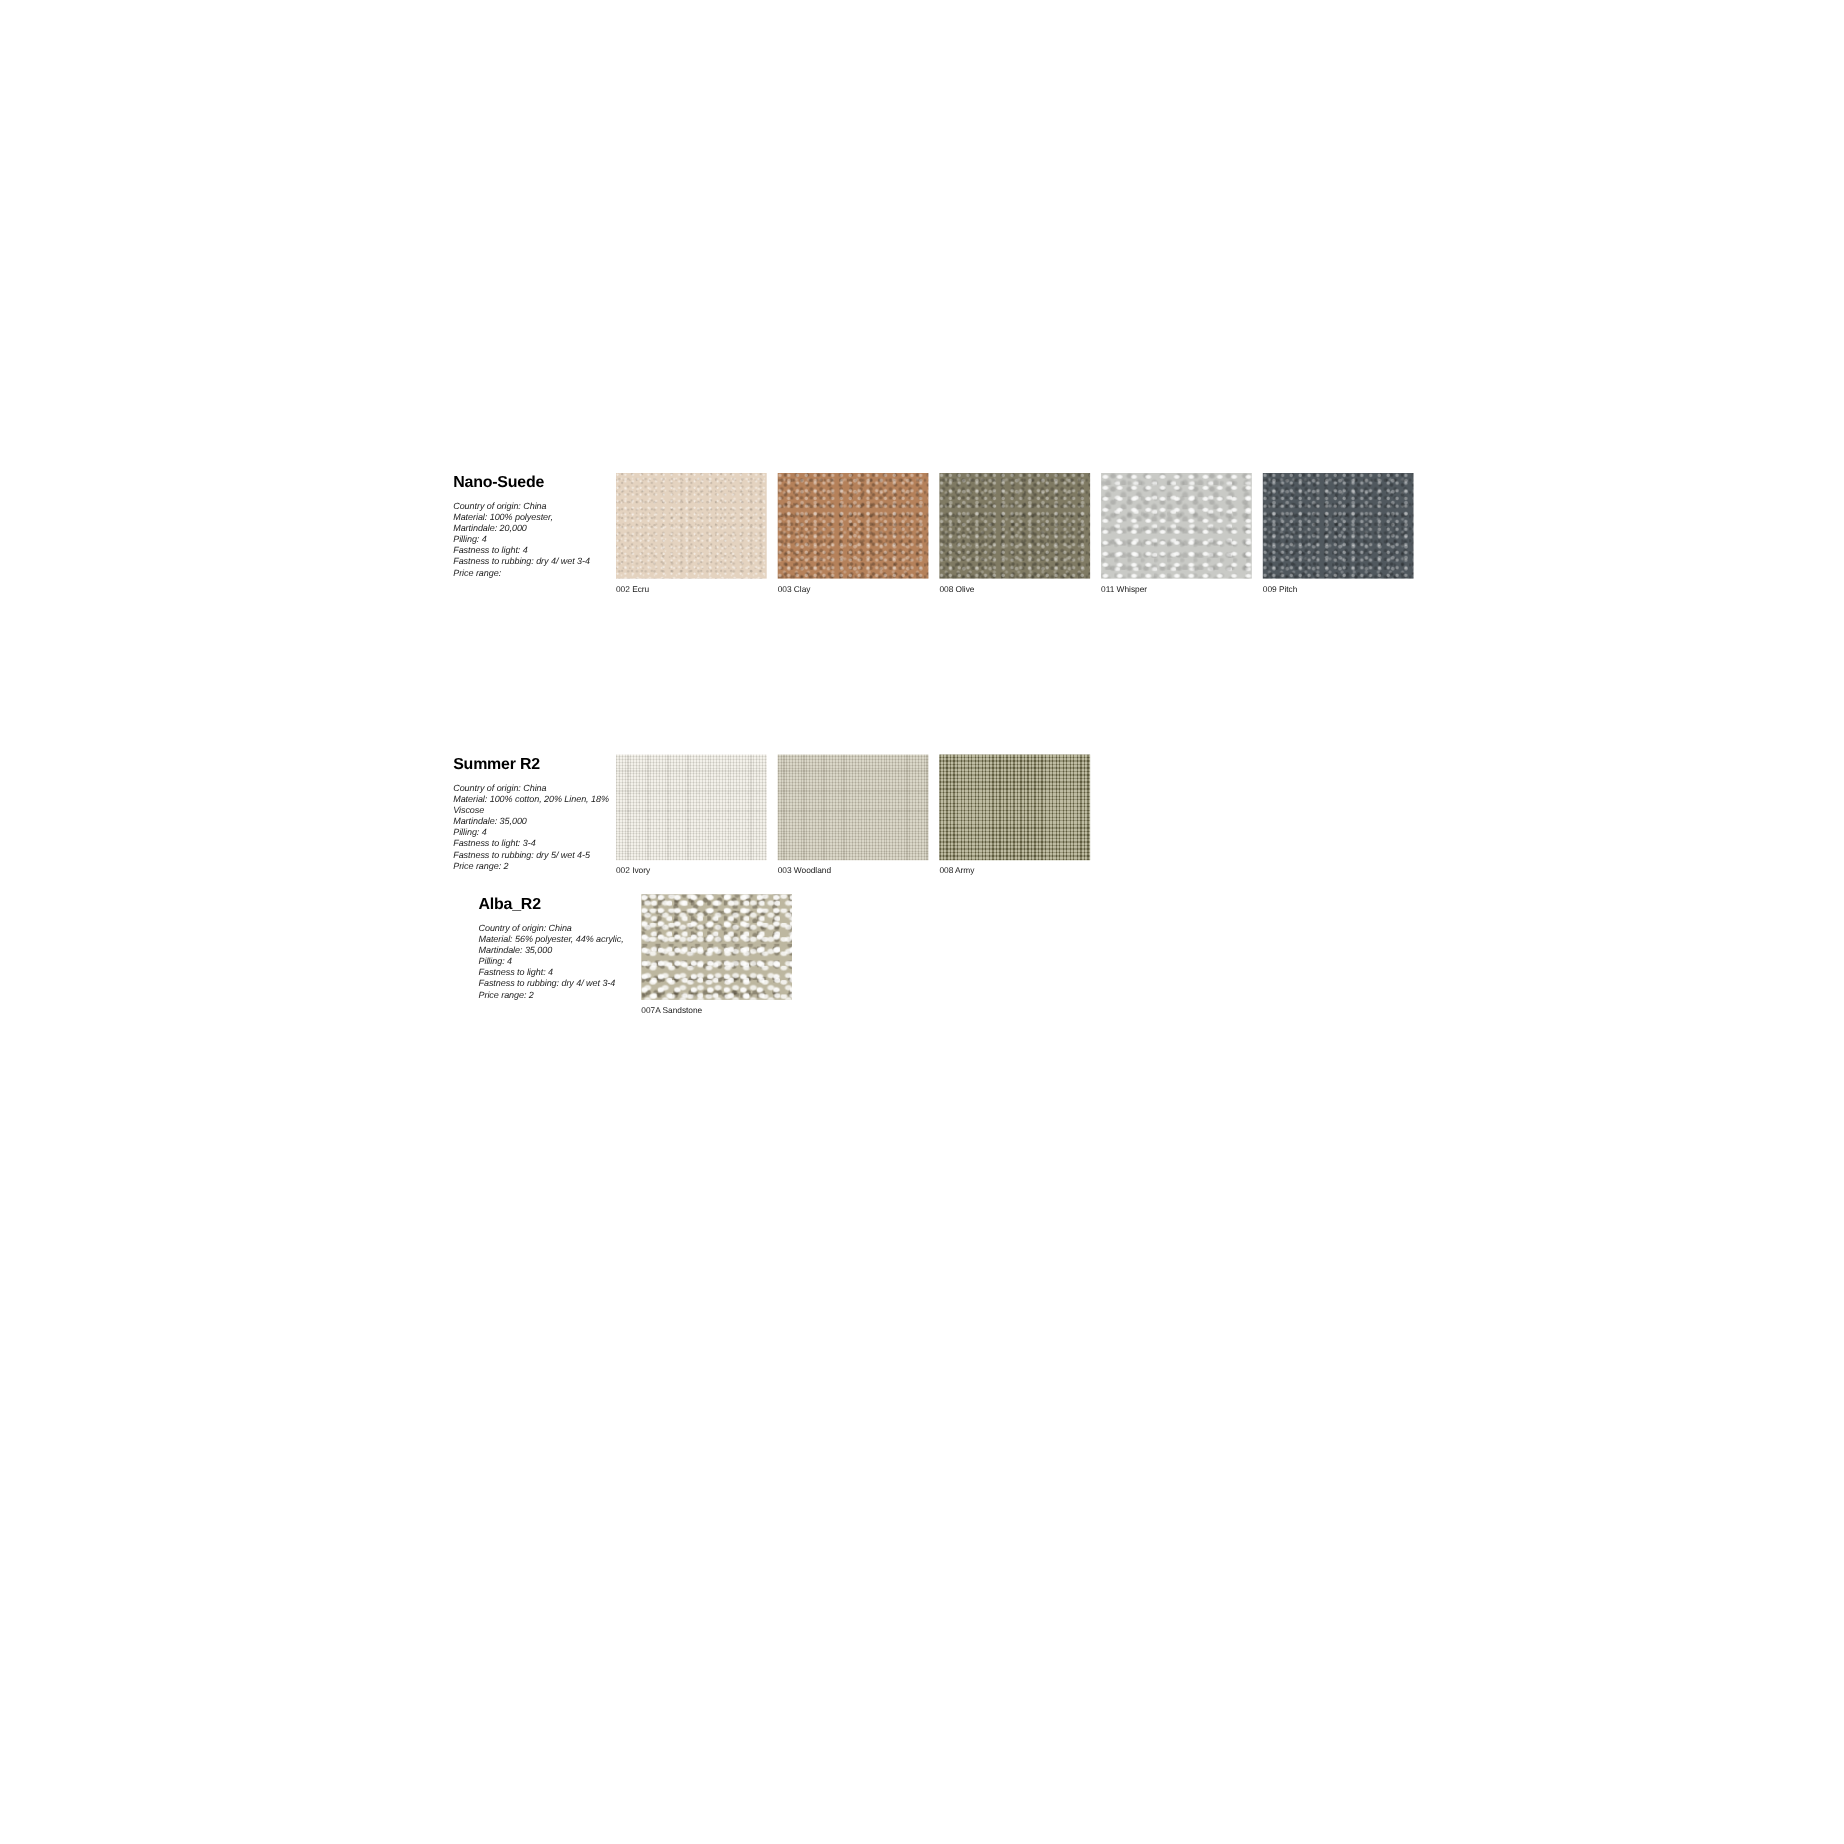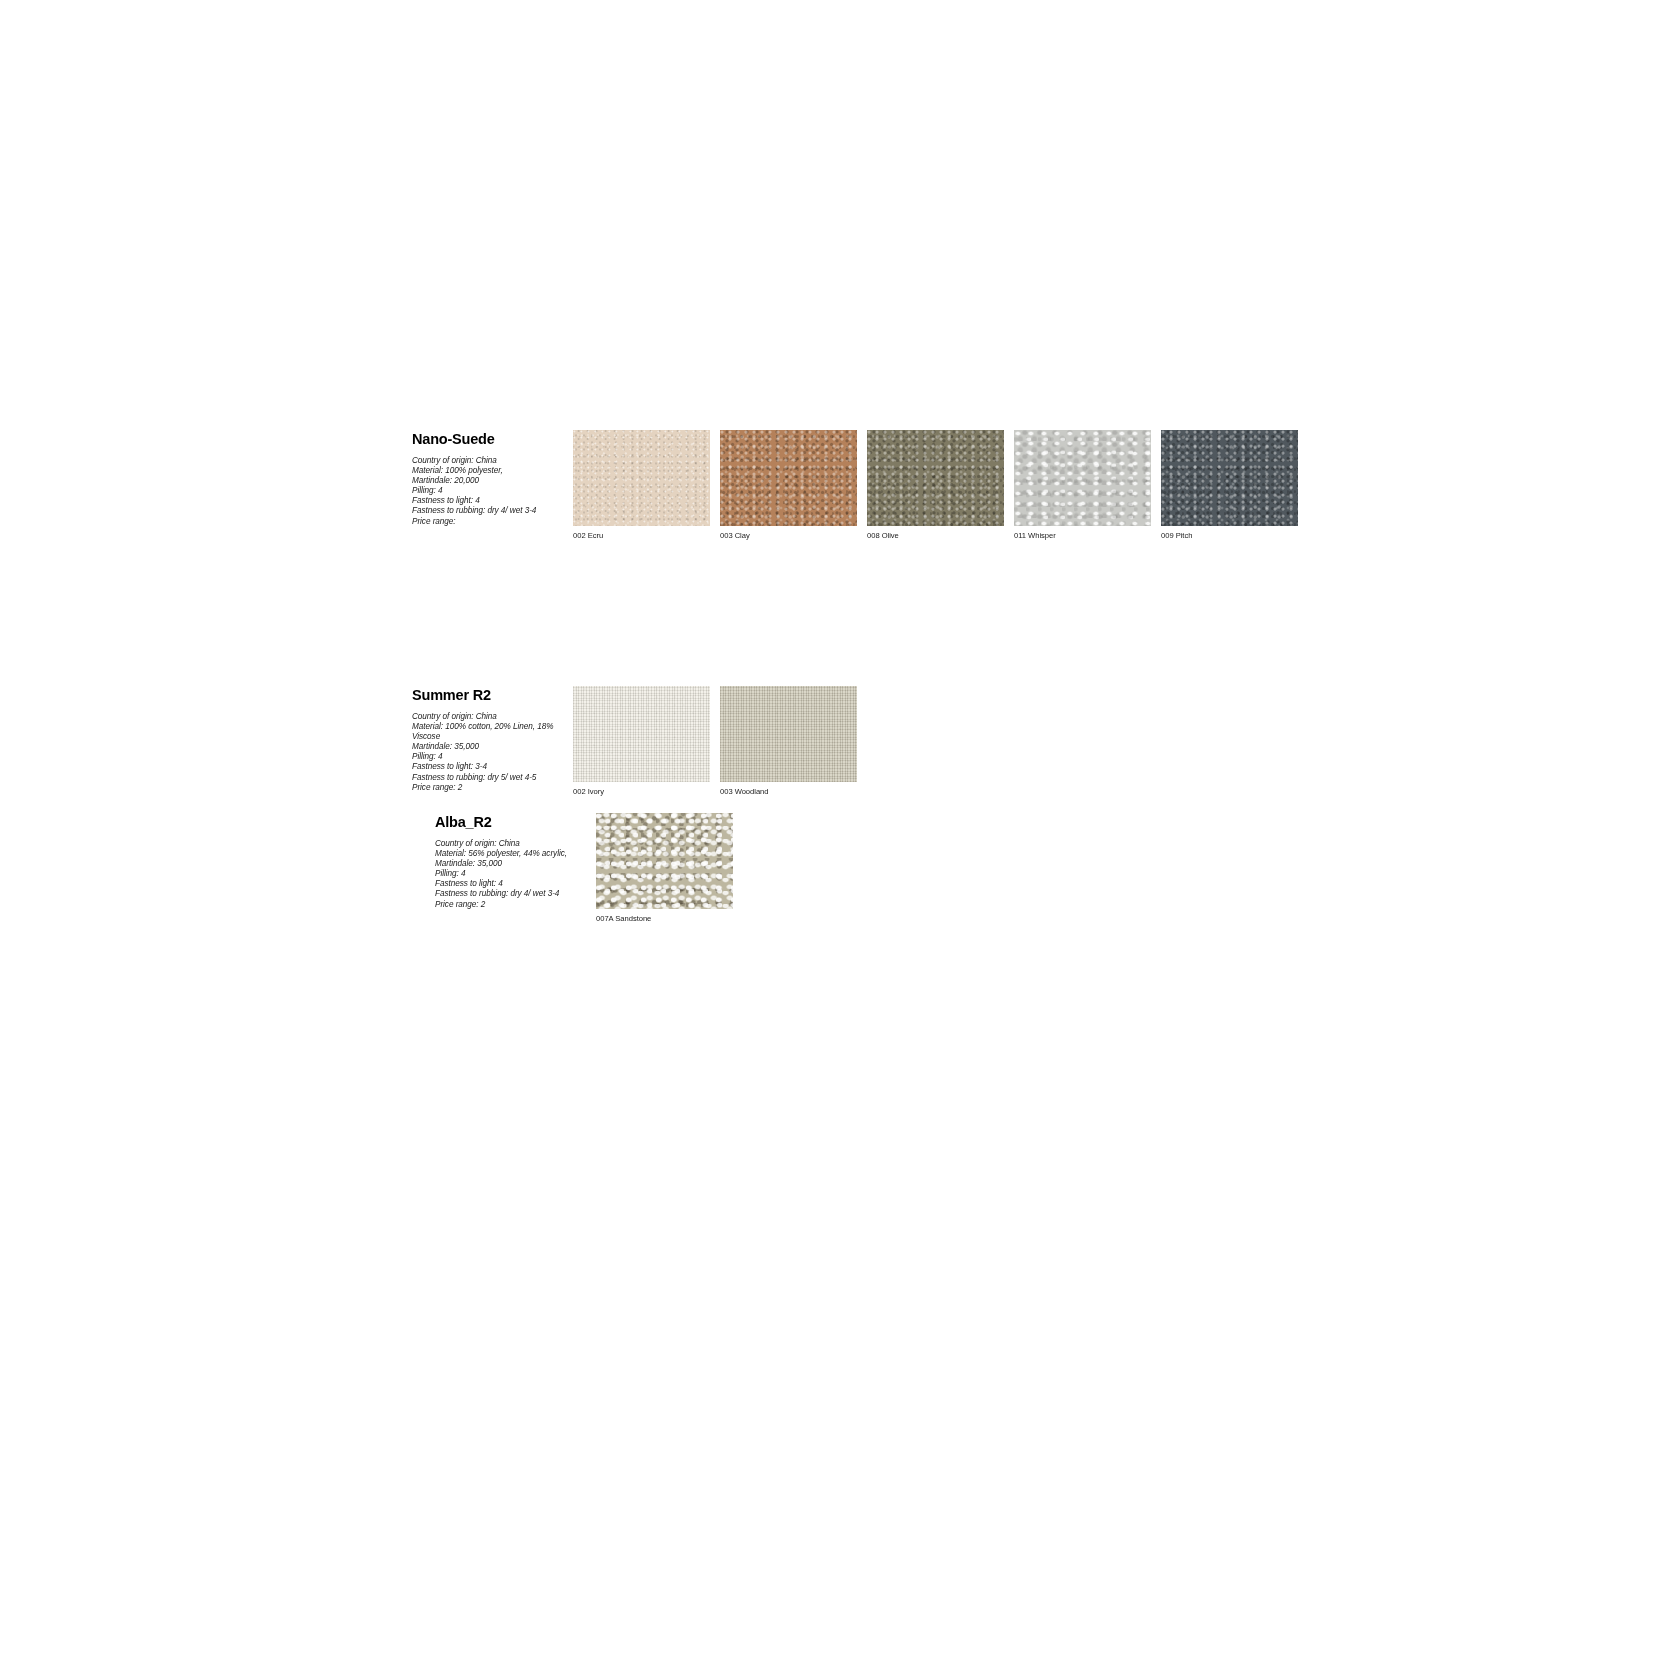--- a/index.html
+++ b/index.html
@@ -50,21 +50,20 @@
     font-size: 8.2px;
     line-height: 10.1px;
     color: #1a1a1a;
     letter-spacing: -0.05px;
     font-style: italic;
   }
   .spec-line { white-space: normal; }
 
   .swatch-row {
     display: flex;
-    margin-left: 13px;
   }
 
   .swatch-cell {
     margin-right: 10px;
   }
 
   .swatch {
     width: 137px;
     height: 96px;
     position: relative;
@@ -216,20 +215,24 @@
         </div>
         <div class="swatch-row">
           <div class="swatch-cell">
             <div class="swatch tex-weave" style="background-color: rgb(239, 236, 226);"></div>
             <div class="swatch-label">002 Ivory</div>
           </div>
           <div class="swatch-cell">
             <div class="swatch tex-weave" style="background-color: rgb(205, 200, 180);"></div>
             <div class="swatch-label">003 Woodland</div>
           </div>
+          <div class="swatch-cell">
+            <div class="swatch tex-weave-heavy" style="background-color: rgb(142, 138, 93);"></div>
+            <div class="swatch-label">008 Army</div>
+          </div>
         </div>
       </div>
       <div class="family" style="top: 813px; left: 435px;">
         <div class="spec-col">
           <div class="family-name">Alba_R2</div>
           <div class="spec-list">
             <div class="spec-line">Country of origin: China</div>
             <div class="spec-line">Material: 56% polyester, 44% acrylic,</div>
             <div class="spec-line">Martindale: 35,000</div>
             <div class="spec-line">Pilling: 4</div>

